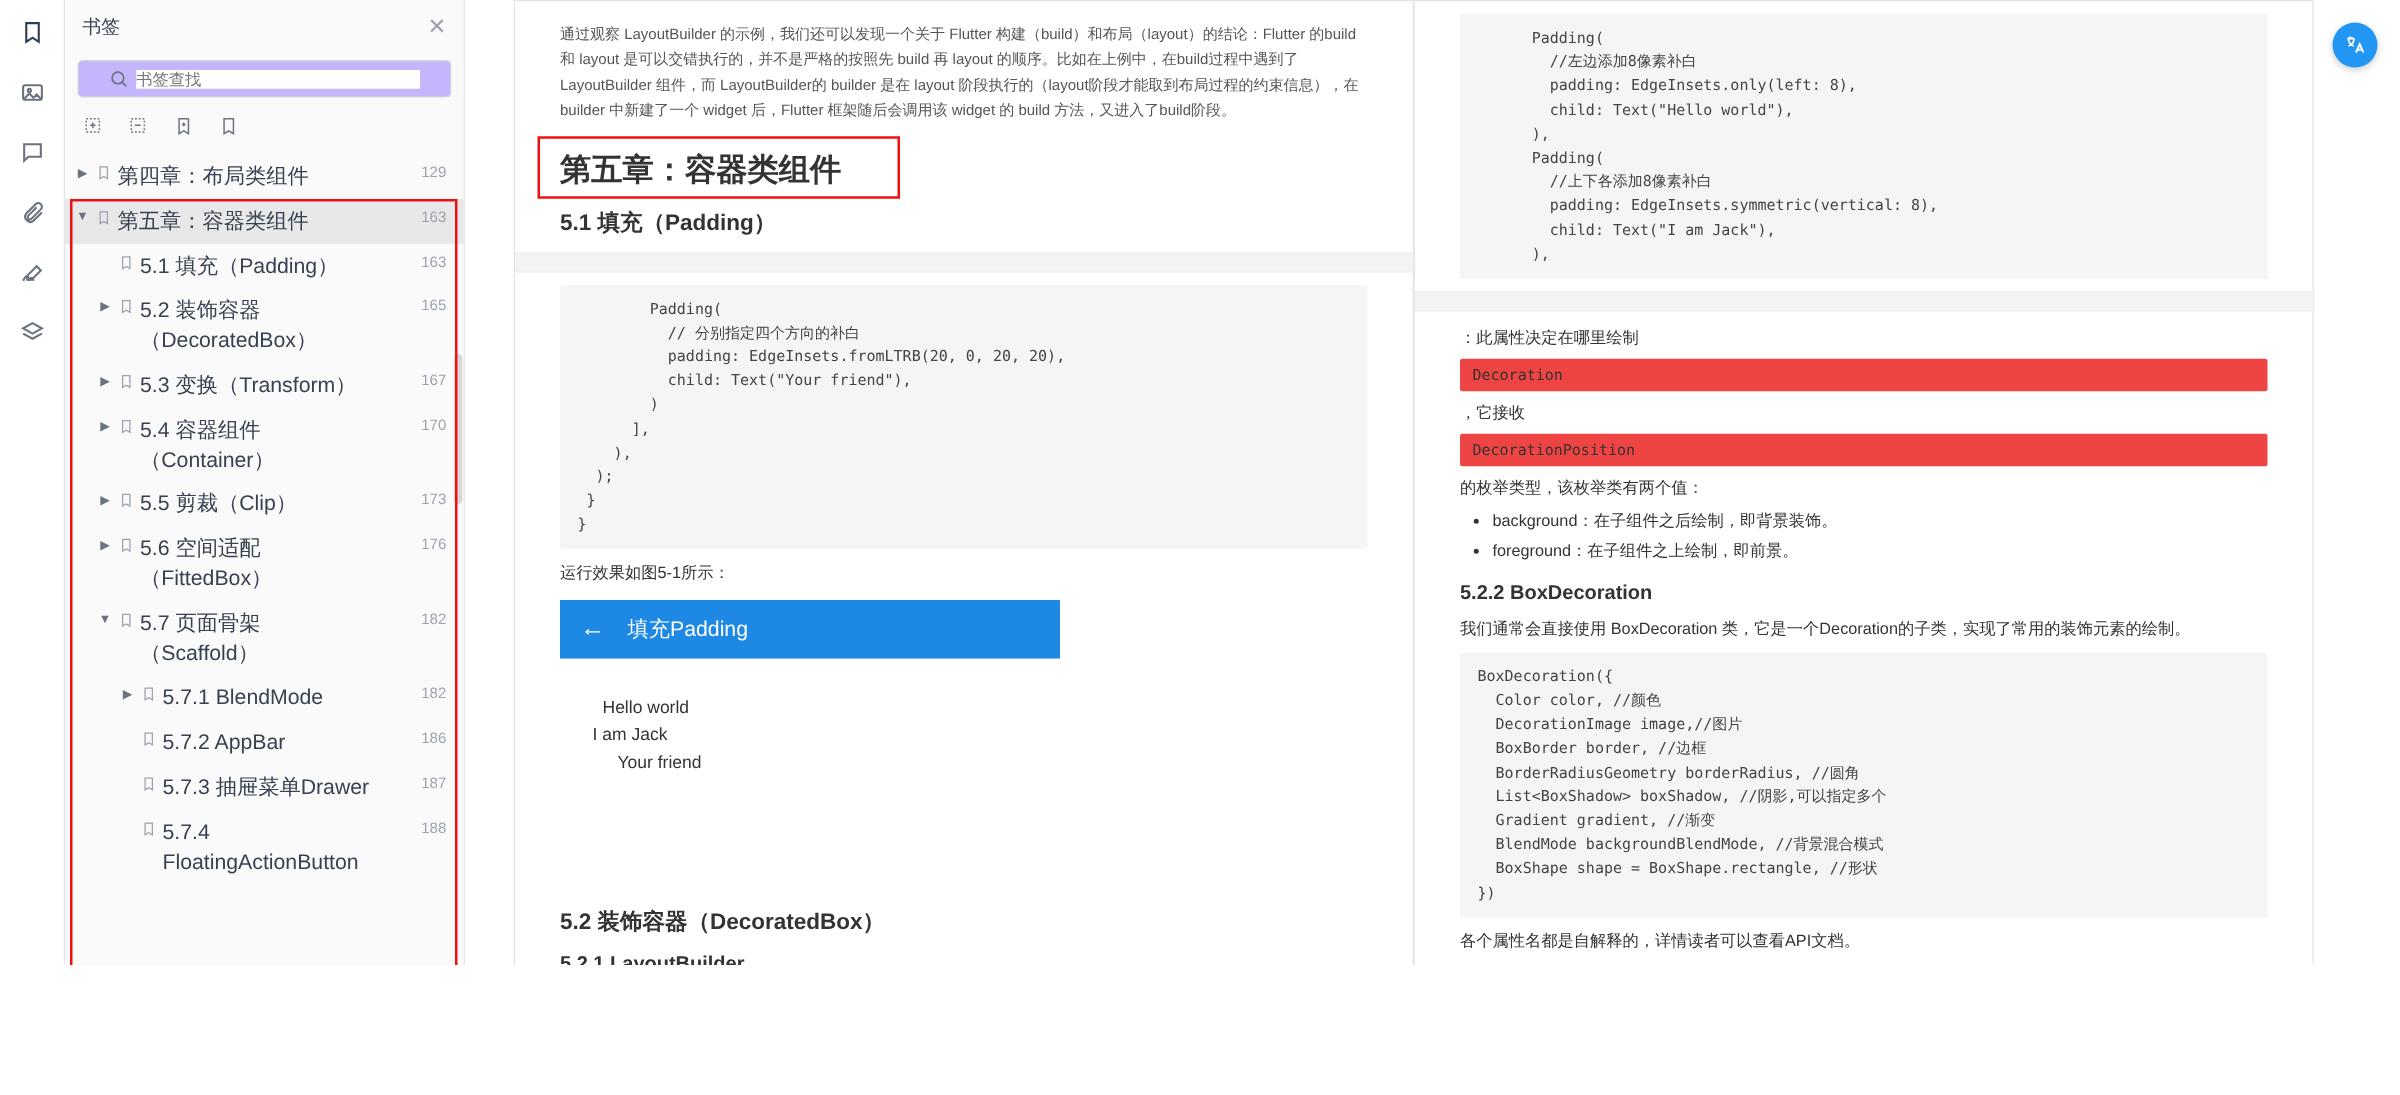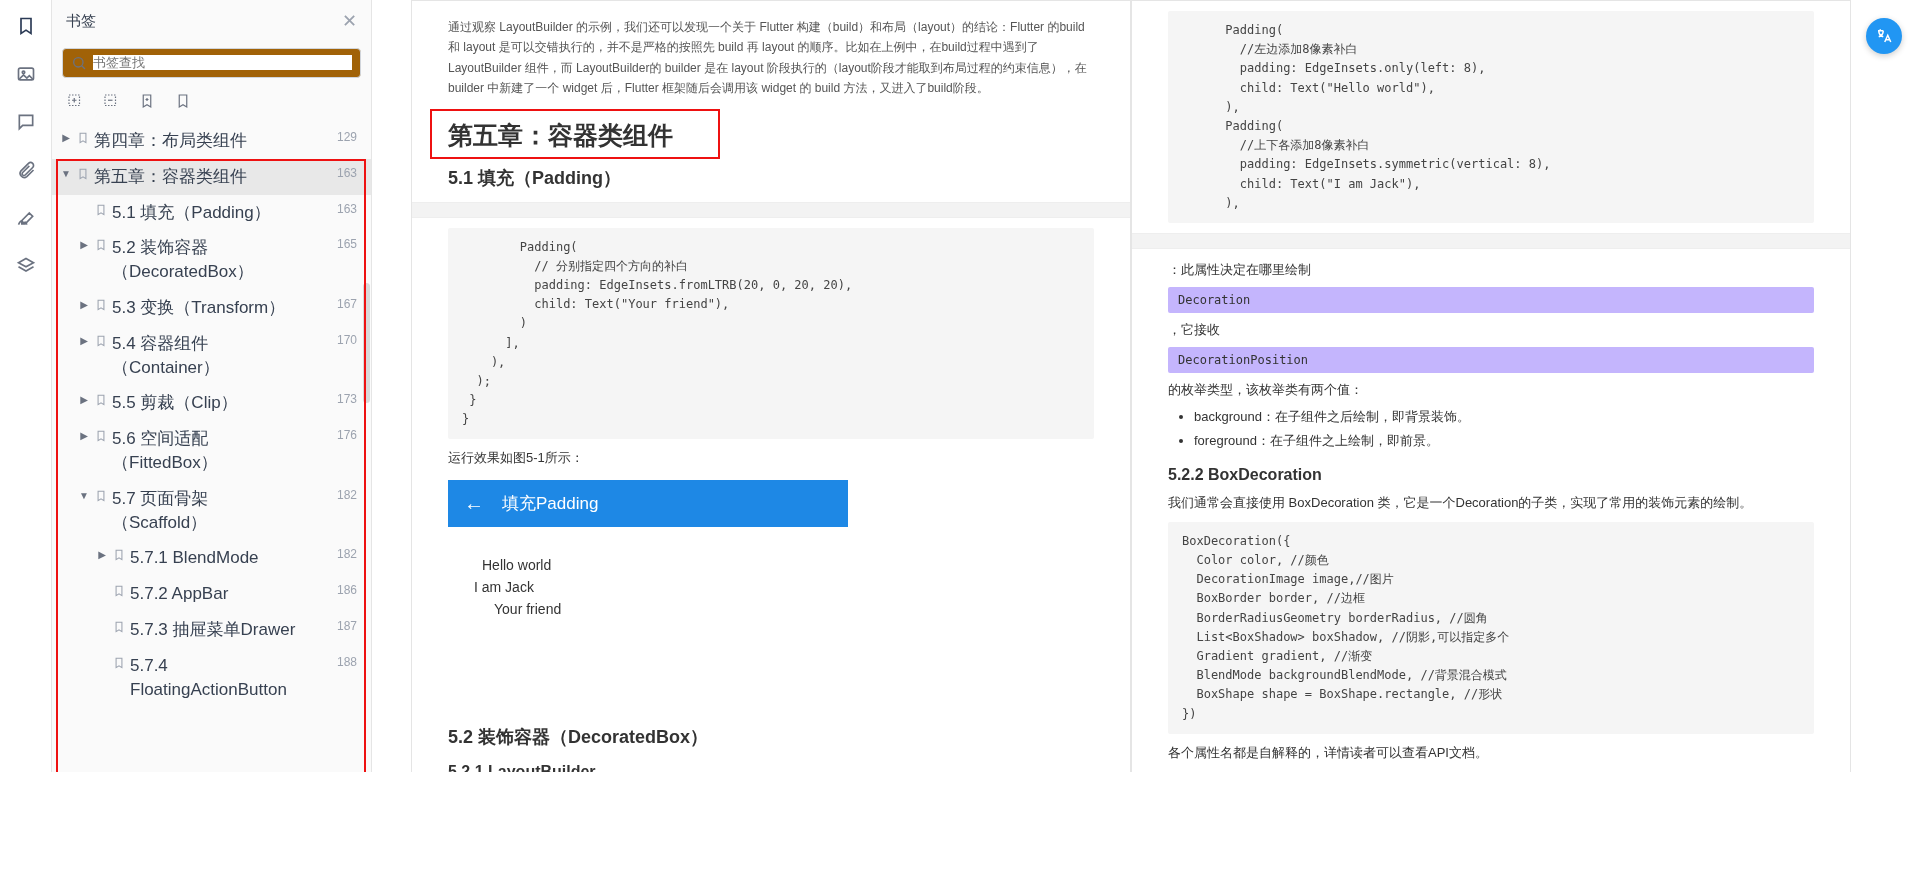--- a/index.html
+++ b/index.html
@@ -9,21 +9,21 @@
 
 .icon-sidebar { width: 52px; background: #fff; border-right: 1px solid #e5e5e5; display: flex; flex-direction: column; align-items: center; padding-top: 12px; gap: 20px; }
 .icon-sidebar .ibtn { width: 28px; height: 28px; display: flex; align-items: center; justify-content: center; cursor: pointer; color: #6b7280; }
 .icon-sidebar .ibtn.active { color: #2b3a55; }
 
 
 .bm-panel { width: 320px; border-right: 1px solid #e5e5e5; display: flex; flex-direction: column; background: #fafafa; position: relative; }
 .bm-header { display: flex; align-items: center; justify-content: space-between; padding: 10px 14px; }
 .bm-title { font-size: 15px; color: #374151; }
 .bm-close { color: #9ca3af; font-size: 18px; cursor: pointer; }
-.bm-search { margin: 6px 10px 8px 10px; border: 1px solid #d1d5db; border-radius: 4px; background: #a16207; display: flex; align-items: flex-start; padding: 6px 8px; gap: 6px; }
+.bm-search { margin: 6px 10px 8px 10px; border: 1px solid #d1d5db; border-radius: 4px; background: #c4b5fd; display: flex; align-items: center; padding: 6px 24px; gap: 6px; }
 .bm-search input { border: none; outline: none; flex: 1; font-size: 13px; color: #374151; }
 .bm-tools { display: flex; gap: 18px; padding: 6px 14px 10px 14px; color: #6b7280; }
 .bm-tools svg { width: 18px; height: 18px; }
 .bm-tree { flex: 1; overflow-y: auto; position: relative; }
 .bm-row { display: flex; align-items: flex-start; justify-content: space-between; padding: 6px 14px 6px 8px; cursor: pointer; }
 .bm-row.selected { background: #e8e8e8; }
 .bm-left { display: flex; align-items: flex-start; gap: 4px; }
 .bm-caret { width: 12px; display: inline-flex; align-items: center; justify-content: center; color: #6b7280; font-size: 10px; margin-top: 3px; }
 .bm-bmk { width: 14px; height: 14px; color: #9ca3af; flex-shrink: 0; margin-top: 2px; }
 .bm-label { font-size: 17px; color: #374151; max-width: 190px; word-break: break-word; line-height: 1.4; }
@@ -44,21 +44,21 @@
 .page h3.sub2 { font-size: 15px; font-weight: 700; margin: 12px 0 6px 0; }
 .page .code { background: #f5f5f5; padding: 10px 14px; font-family: Consolas, monospace; font-size: 12px; white-space: pre; line-height: 1.6; margin: 8px 0; color: #444; overflow-x: auto; border-radius: 2px; }
 .page .small { font-size: 12px; color: #555; }
 .appbar { background: #1e88e5; color: #fff; display: flex; align-items: center; gap: 18px; padding: 12px 16px; margin: 10px 0 0 0; font-size: 17px; font-weight: 500; width: 400px; }
 .appbar .arrow { font-size: 20px; }
 .shot-body { width: 400px; background: #fff; border-top: none; padding: 24px 26px 90px 26px; font-size: 14px; color: #333; }
 .shot-body div { margin: 6px 0; }
 .divider { height: 16px; background: #f3f3f3; margin: 10px -36px; border-top: 1px solid #eee; border-bottom: 1px solid #eee; }
 ul.bullets { margin: 6px 0 6px 26px; }
 ul.bullets li { margin: 3px 0; line-height: 1.6; }
-.chip { background: #c4b5fd; padding: 6px 10px; font-family: Consolas, monospace; font-size: 12px; display: block; margin: 6px 0; border-radius: 2px; }
+.chip { background: #ef4444; padding: 6px 10px; font-family: Consolas, monospace; font-size: 12px; display: block; margin: 6px 0; border-radius: 2px; }
 
 
 .fab { position: absolute; right: 18px; top: 18px; width: 36px; height: 36px; border-radius: 50%; background: #2196f3; color: #fff; display: flex; align-items: center; justify-content: center; font-size: 16px; box-shadow: 0 2px 6px rgba(0,0,0,0.2); }
 </style>
 </head>
 <body>
 
 <div class="app">
 
   <div class="icon-sidebar">

